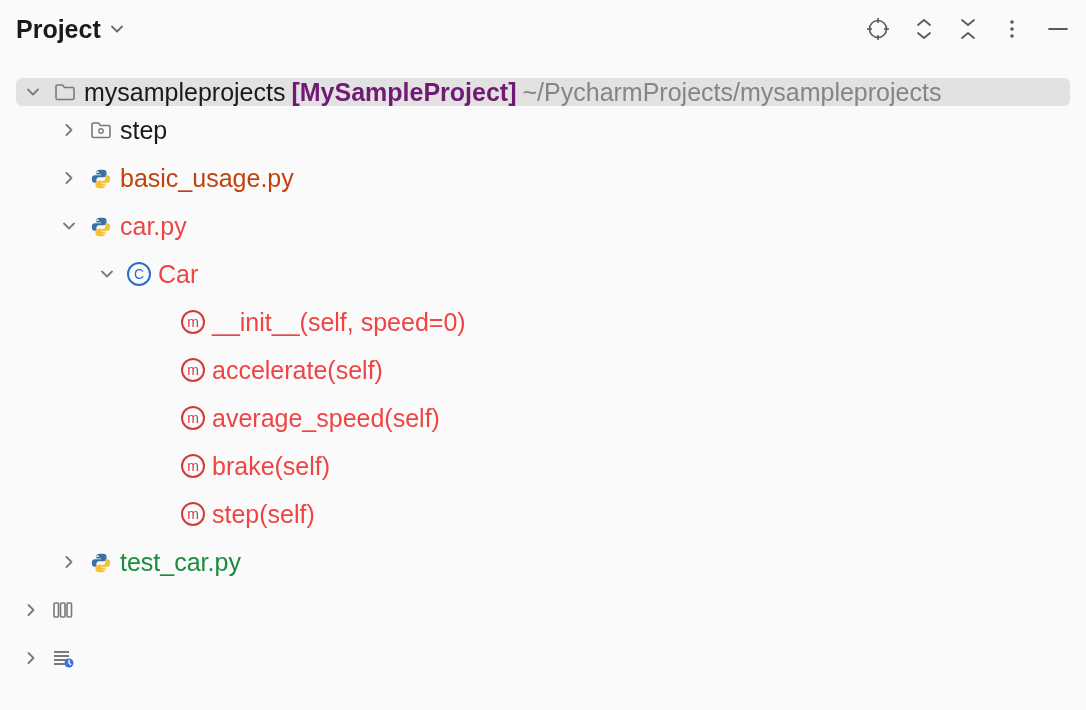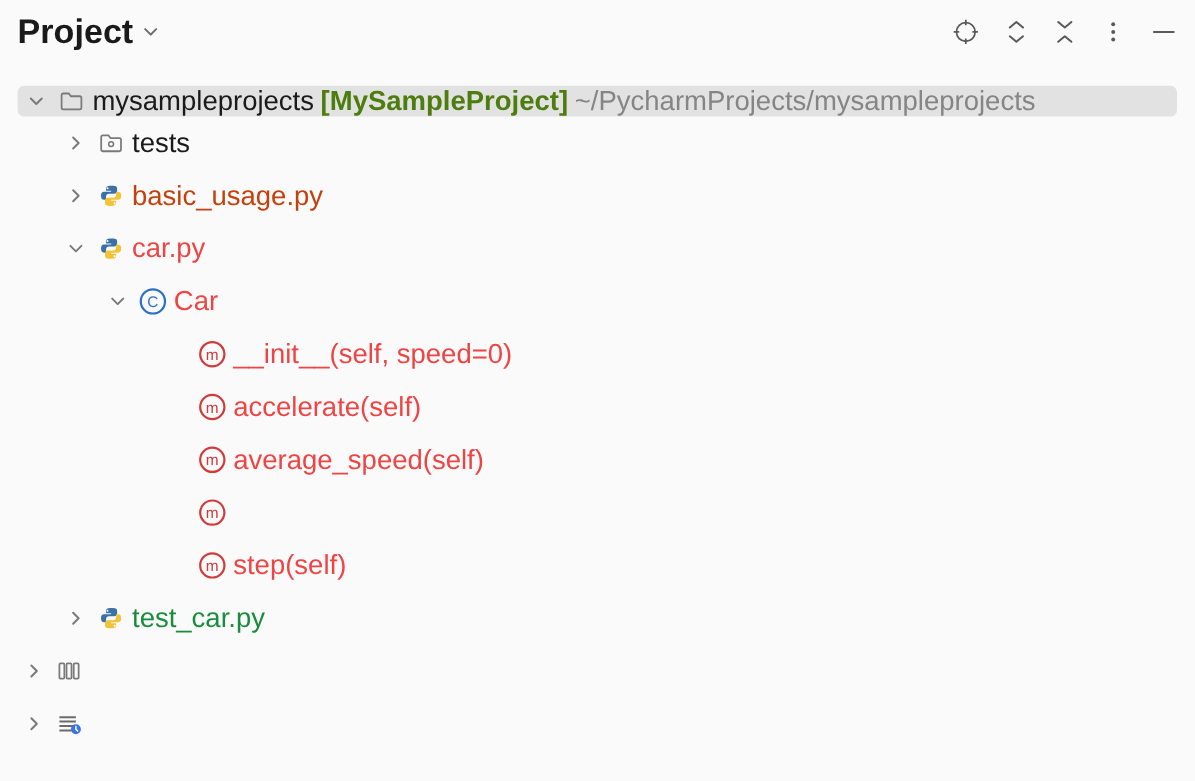--- a/index.html
+++ b/index.html
@@ -16,21 +16,21 @@
       justify-content: space-between;
       padding: 12px 16px 12px 16px;
       height: 58px;
     }
     .header-left {
       display: flex;
       align-items: center;
       gap: 8px;
     }
     .header-title {
-      font-size: 31px;
+      font-size: 25px;
       font-weight: 600;
       color: #1a1a1a;
     }
     .header-chevron {
       color: #6b6b6b;
       display: flex;
       align-items: center;
     }
     .header-right {
       display: flex;
@@ -75,21 +75,21 @@
       width: 26px;
       height: 26px;
       display: flex;
       align-items: center;
       justify-content: center;
       margin: 0 6px 0 8px;
       flex-shrink: 0;
     }
     .folder-icon { color: #7a7a7a; }
     .text-black { color: #1a1a1a; }
-    .text-bold-black { color: #4d7c0f; font-weight: 600; }
+    .text-bold-black { color: #701a75; font-weight: 600; }
     .text-gray { color: #858585; }
     .text-red { color: #c2410c; }
     .text-blue { color: #ef4444; }
     .text-green { color: #1a8c3e; }
     .gap6 { margin-left: 6px; }
     .indent-1 { padding-left: 42px; }
     .indent-2 { padding-left: 80px; }
     .indent-3 { padding-left: 156px; }
     .indent-top { padding-left: 4px; }
     .row-label { white-space: nowrap; }
@@ -190,21 +190,21 @@
       <svg width="16" height="16" viewBox="0 0 16 16">
           <path d="M5.5 3 L10.5 8 L5.5 13" stroke="currentColor" stroke-width="1.8" fill="none" stroke-linecap="round" stroke-linejoin="round"></path>
         </svg>
     </span>
     <span class="node-icon folder-icon">
       <svg width="24" height="24" viewBox="0 0 24 24">
           <path d="M3 6.5 a1.5 1.5 0 0 1 1.5 -1.5 h5 l2 2.5 h8 a1.5 1.5 0 0 1 1.5 1.5 v9 a1.5 1.5 0 0 1 -1.5 1.5 h-15 a1.5 1.5 0 0 1 -1.5 -1.5 z" stroke="currentColor" stroke-width="1.6" fill="none"></path>
           <circle cx="12" cy="13" r="2.2" stroke="currentColor" stroke-width="1.4" fill="none"></circle>
         </svg>
     </span>
-    <span class="row-label text-black">tests</span>
+    <span class="row-label text-black">step</span>
   </div>
 
   <div class="tree-row indent-1">
     <span class="chevron">
       <svg width="16" height="16" viewBox="0 0 16 16">
           <path d="M5.5 3 L10.5 8 L5.5 13" stroke="currentColor" stroke-width="1.8" fill="none" stroke-linecap="round" stroke-linejoin="round"></path>
         </svg>
     </span>
     <span class="node-icon">
       <span class="python-icon"><svg viewBox="0 0 24 24">
@@ -261,20 +261,21 @@
   <div class="tree-row indent-3">
     <span class="node-icon">
         <span class="method-badge">m</span>
       </span>
     <span class="row-label text-blue">average_speed(self)</span>
   </div>
   <div class="tree-row indent-3">
     <span class="node-icon">
         <span class="method-badge">m</span>
       </span>
+    <span class="row-label text-blue">brake(self)</span>
   </div>
   <div class="tree-row indent-3">
     <span class="node-icon">
         <span class="method-badge">m</span>
       </span>
     <span class="row-label text-blue">step(self)</span>
   </div>
 
   <div class="tree-row indent-1">
     <span class="chevron">

